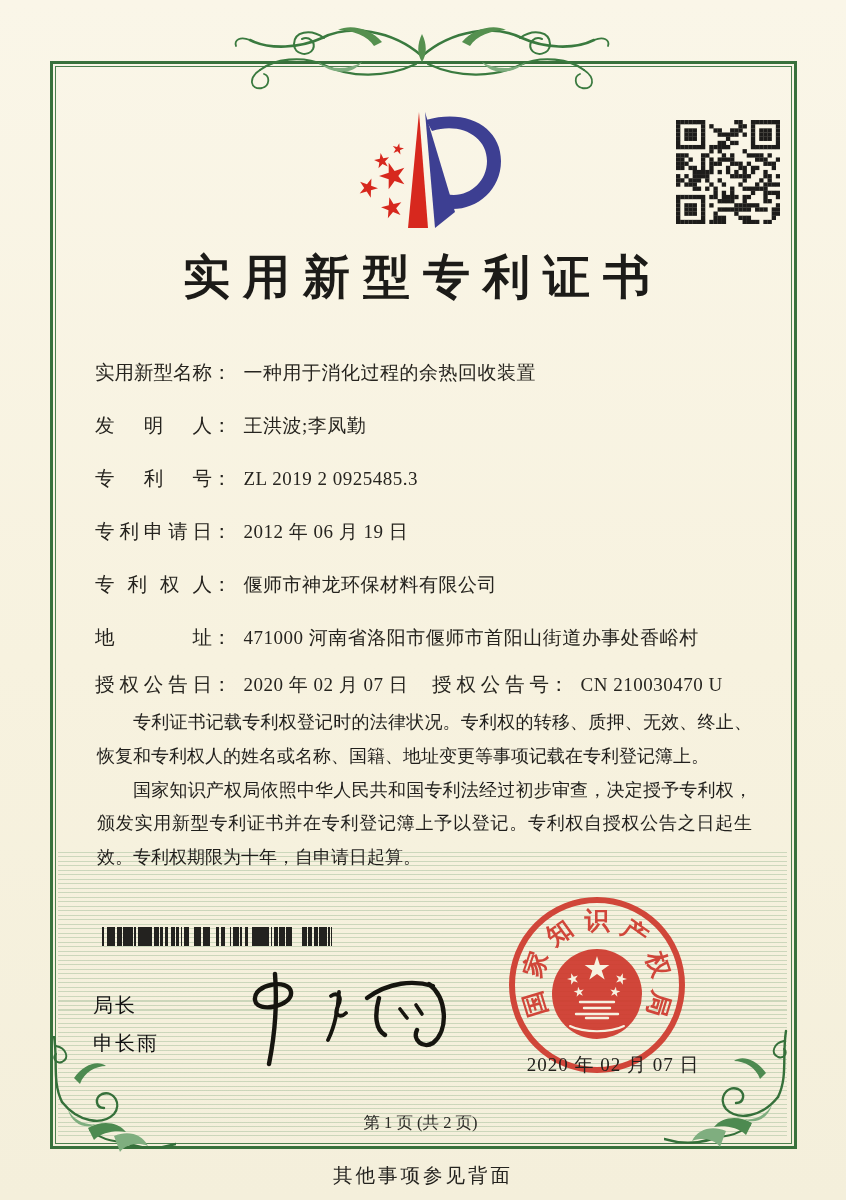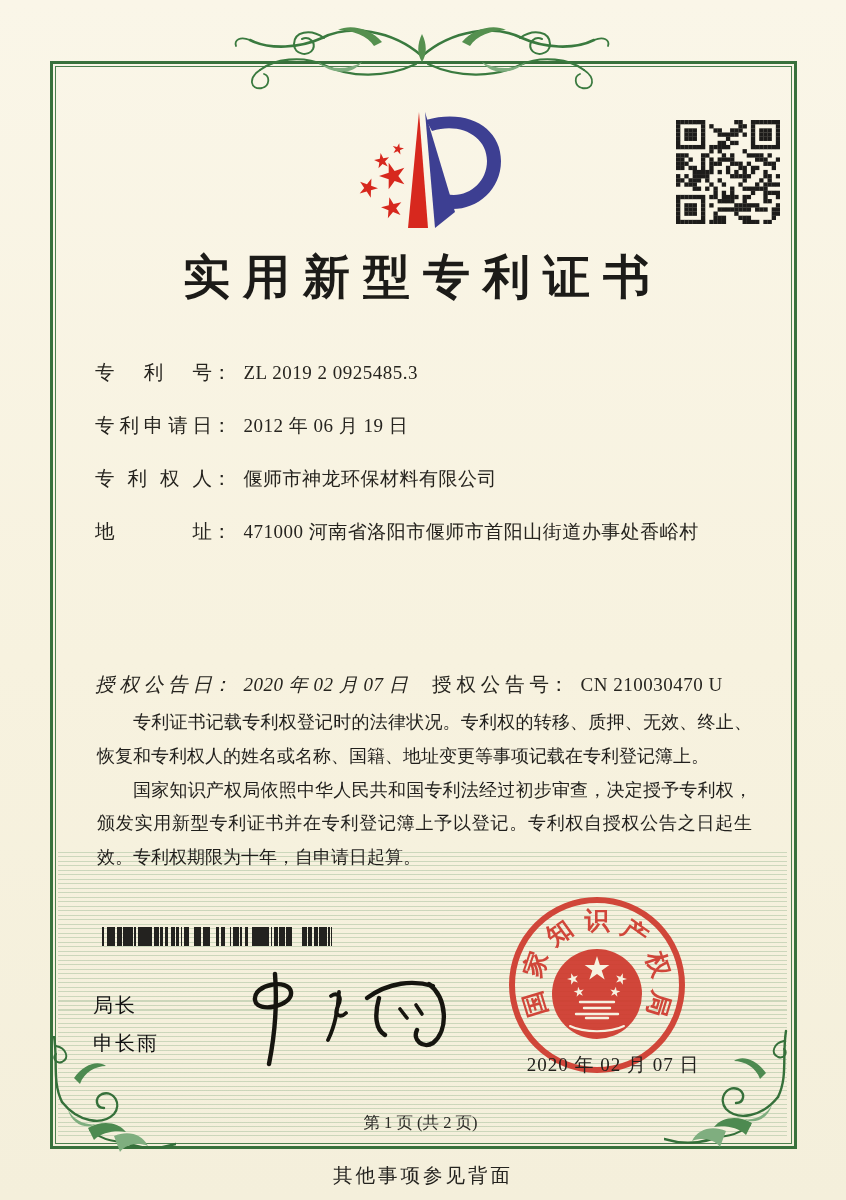--- a/index.html
+++ b/index.html
@@ -21,21 +21,21 @@
   .logo{position:absolute;left:338px;top:106px;width:170px;height:130px;}
   .qr{position:absolute;left:676px;top:120px;width:104px;height:104px;}
   .title{position:absolute;left:0;right:0;top:246px;text-align:center;
     font-size:47px;font-weight:600;letter-spacing:13px;color:#1c1b18;}
   .fields{position:absolute;left:95px;top:360px;width:660px;font-size:19.5px;}
   .f-row{margin-bottom:27px;line-height:26px;white-space:nowrap;}
   .f-label{display:inline-block;width:117px;text-align:justify;text-align-last:justify;vertical-align:top;}
   .f-colon{margin-right:12px;}
   .f-value{font-size:19px;letter-spacing:0.5px;}
   .grant{position:absolute;left:95px;top:672px;width:680px;display:flex;font-size:19.5px;line-height:26px;white-space:nowrap;}
-  .grant .pair1{flex:0 0 337px;font-style:italic;}
+  .grant .pair1{flex:0 0 337px;}
   .paras{position:absolute;left:97px;top:706px;width:655px;font-size:18px;line-height:1.88;
     text-align:justify;color:#201f1c;}
   .paras p{margin:0;text-indent:2em;}
   .barcode{position:absolute;left:100px;top:927px;width:232px;height:19px;overflow:hidden;white-space:nowrap;font-size:0;}
   .barcode i{display:inline-block;height:100%;}
   .officer-title{position:absolute;left:93px;top:992px;font-size:20px;color:#141414;
     font-family:"Liberation Sans","DejaVu Sans",sans-serif;letter-spacing:2px;}
   .officer-name{position:absolute;left:93px;top:1030px;font-size:20px;color:#141414;
     font-family:"Liberation Sans","DejaVu Sans",sans-serif;letter-spacing:2px;}
   .signature{position:absolute;left:235px;top:968px;width:235px;height:102px;}
@@ -433,20 +433,26 @@
       <rect x="18" y="24" width="1.04" height="1.04" fill="#1d1c1a"></rect>
       <rect x="19" y="24" width="1.04" height="1.04" fill="#1d1c1a"></rect>
       <rect x="21" y="24" width="1.04" height="1.04" fill="#1d1c1a"></rect>
       <rect x="22" y="24" width="1.04" height="1.04" fill="#1d1c1a"></rect>
     </svg>
 
   <div class="title">实用新型专利证书</div>
 
   <div class="fields">
     <div class="f-row">
+      <span class="f-label">实用新型名称</span><span class="f-colon">：</span><span class="f-value">一种用于消化过程的余热回收装置</span>
+    </div>
+    <div class="f-row">
+      <span class="f-label">发明人</span><span class="f-colon">：</span><span class="f-value">王洪波;李凤勤</span>
+    </div>
+    <div class="f-row">
       <span class="f-label">专利号</span><span class="f-colon">：</span><span class="f-value">ZL 2019 2 0925485.3</span>
     </div>
     <div class="f-row">
       <span class="f-label">专利申请日</span><span class="f-colon">：</span><span class="f-value">2012 年 06 月 19 日</span>
     </div>
     <div class="f-row">
       <span class="f-label">专利权人</span><span class="f-colon">：</span><span class="f-value">偃师市神龙环保材料有限公司</span>
     </div>
     <div class="f-row">
       <span class="f-label">地址</span><span class="f-colon">：</span><span class="f-value">471000 河南省洛阳市偃师市首阳山街道办事处香峪村</span>

